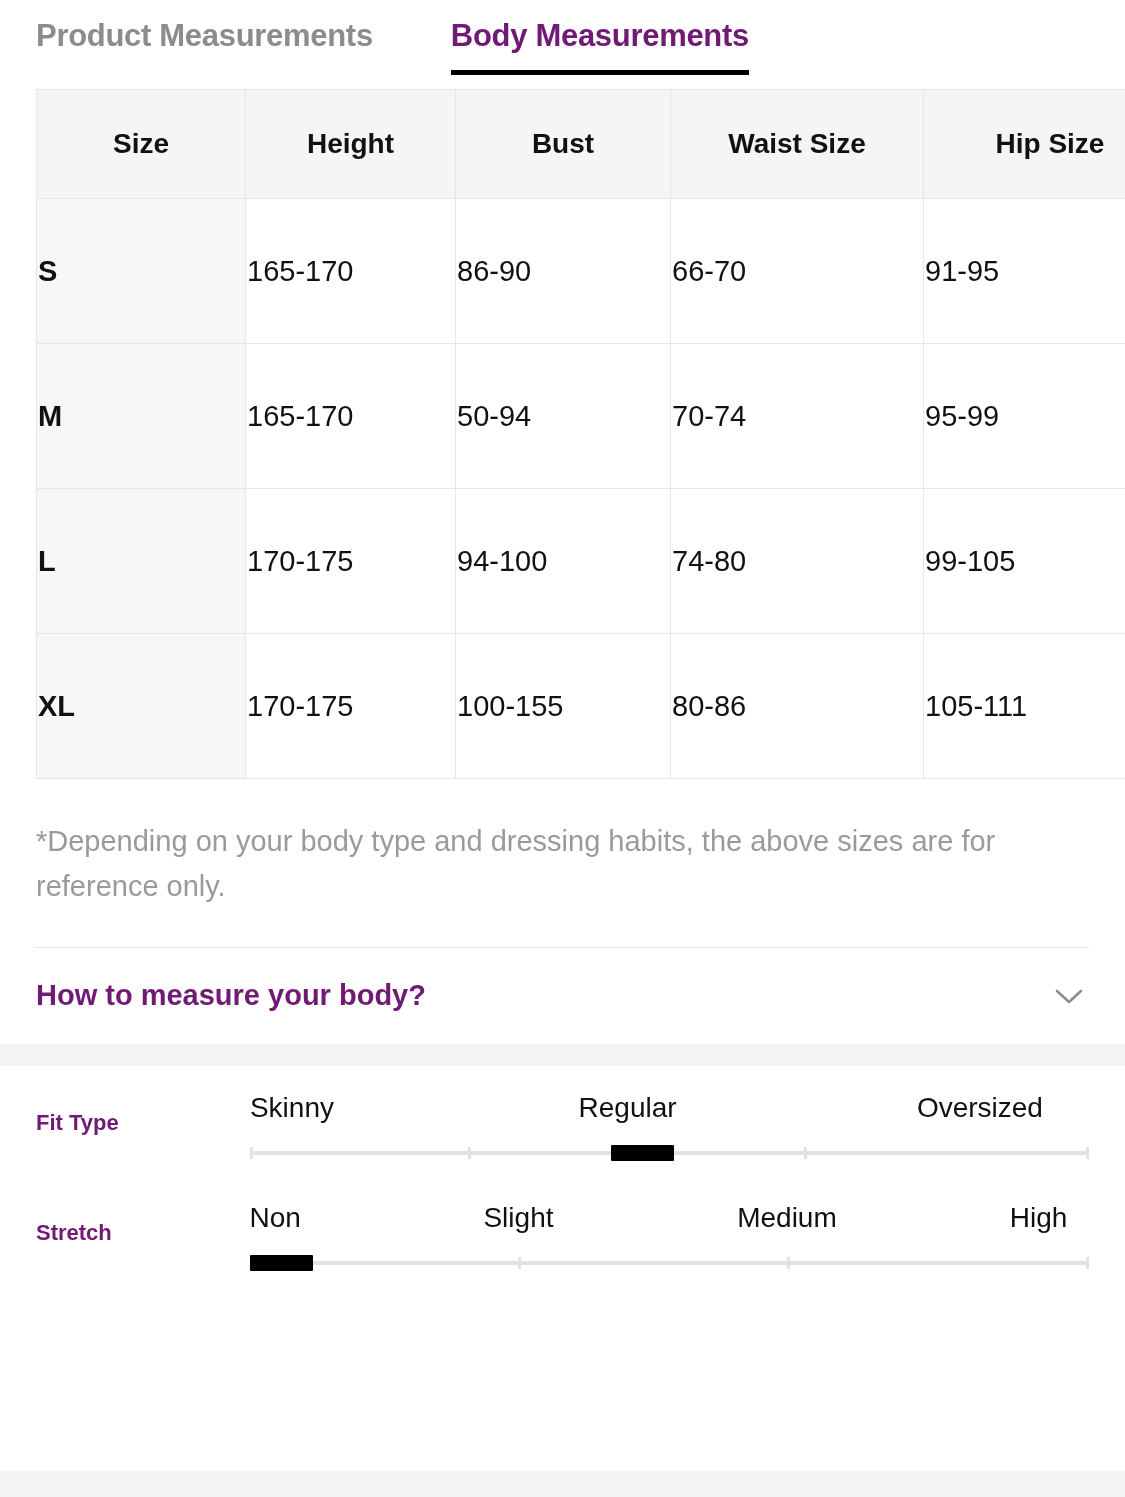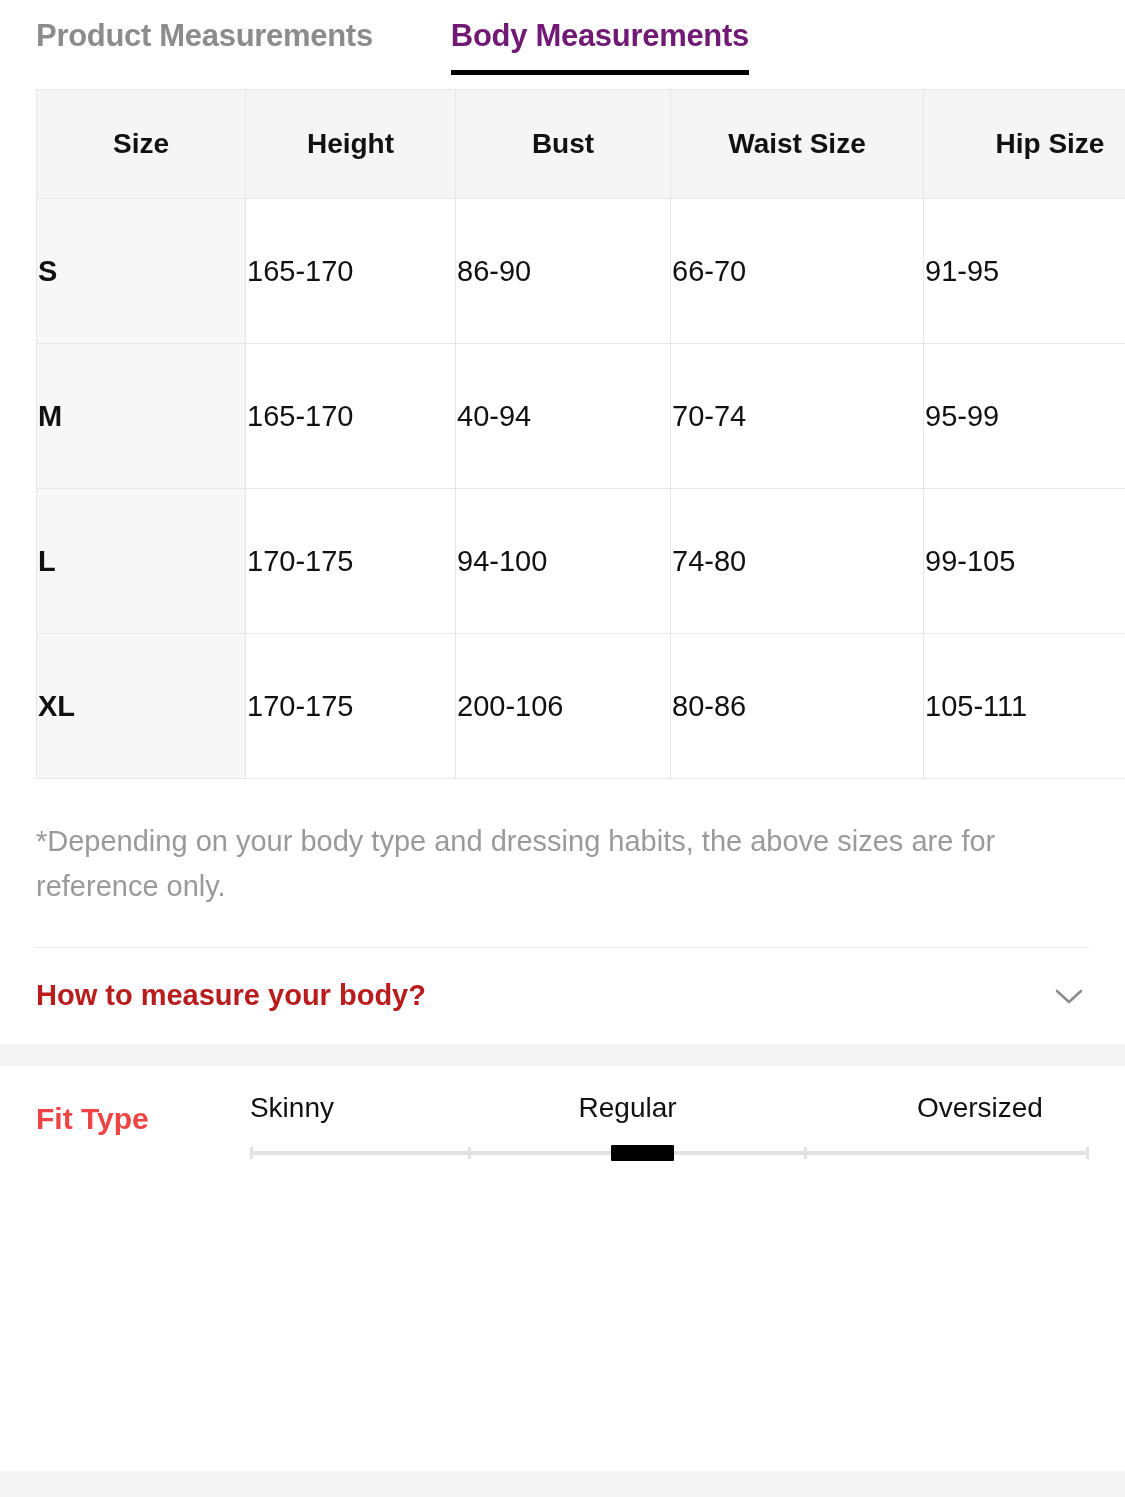--- a/index.html
+++ b/index.html
@@ -105,21 +105,21 @@
   .accordion {
     margin: 0 36px;
     height: 96px;
     display: flex;
     align-items: center;
     justify-content: space-between;
   }
   .accordion-title {
     font-size: 29px;
     font-weight: bold;
-    color: #b91c1c;
+    color: #701a75;
   }
   .chev {
     width: 40px;
     height: 40px;
     display: block;
   }
 
   .gap-band {
     height: 22px;
     background: #f4f4f4;
@@ -130,23 +130,23 @@
   .meters {
     padding: 26px 36px 0 36px;
   }
   .meter-row {
     display: flex;
     align-items: flex-end;
     margin-bottom: 44px;
   }
   .meter-label {
     width: 214px;
-    font-size: 30px;
-    font-weight: bold;
-    color: #ef4444;
+    font-size: 22px;
+    font-weight: bold;
+    color: #701a75;
     padding-bottom: 22px;
     flex: none;
   }
   .meter-body {
     flex: 1;
     position: relative;
   }
   .meter-ticks-labels {
     display: flex;
     font-size: 28px;
@@ -223,35 +223,35 @@
       <tr>
         <td>S</td>
         <td>165-170</td>
         <td>86-90</td>
         <td>66-70</td>
         <td>91-95</td>
       </tr>
       <tr>
         <td>M</td>
         <td>165-170</td>
-        <td>40-94</td>
+        <td>50-94</td>
         <td>70-74</td>
         <td>95-99</td>
       </tr>
       <tr>
         <td>L</td>
         <td>170-175</td>
         <td>94-100</td>
         <td>74-80</td>
         <td>99-105</td>
       </tr>
       <tr>
         <td>XL</td>
         <td>170-175</td>
-        <td>200-106</td>
+        <td>100-155</td>
         <td>80-86</td>
         <td>105-111</td>
       </tr>
     </tbody>
   </table>
   <div class="table-fade"></div>
 </div>
 
 <div class="note">*Depending on your body type and dressing habits, the above sizes are for reference only.</div>
 
@@ -282,16 +282,35 @@
         <div class="line"></div>
         <div class="notch" style="left:0;"></div>
         <div class="notch" style="left:26%;"></div>
         <div class="notch" style="left:66%;"></div>
         <div class="notch" style="right:0;"></div>
         <div class="fill" style="left:43%;width:7.5%;"></div>
       </div>
     </div>
   </div>
 
+  <div class="meter-row">
+    <div class="meter-label">Stretch</div>
+    <div class="meter-body">
+      <div class="meter-ticks-labels">
+        <span style="left:3%;">Non</span>
+        <span style="left:32%;">Slight</span>
+        <span style="left:64%;">Medium</span>
+        <span style="left:94%;">High</span>
+      </div>
+      <div class="track">
+        <div class="line"></div>
+        <div class="notch" style="left:0;"></div>
+        <div class="notch" style="left:32%;"></div>
+        <div class="notch" style="left:64%;"></div>
+        <div class="notch" style="right:0;"></div>
+        <div class="fill" style="left:0;width:7.5%;"></div>
+      </div>
+    </div>
+  </div>
 
 </div>
 
 <div class="bottom-band"></div>
 
 </body></html>

